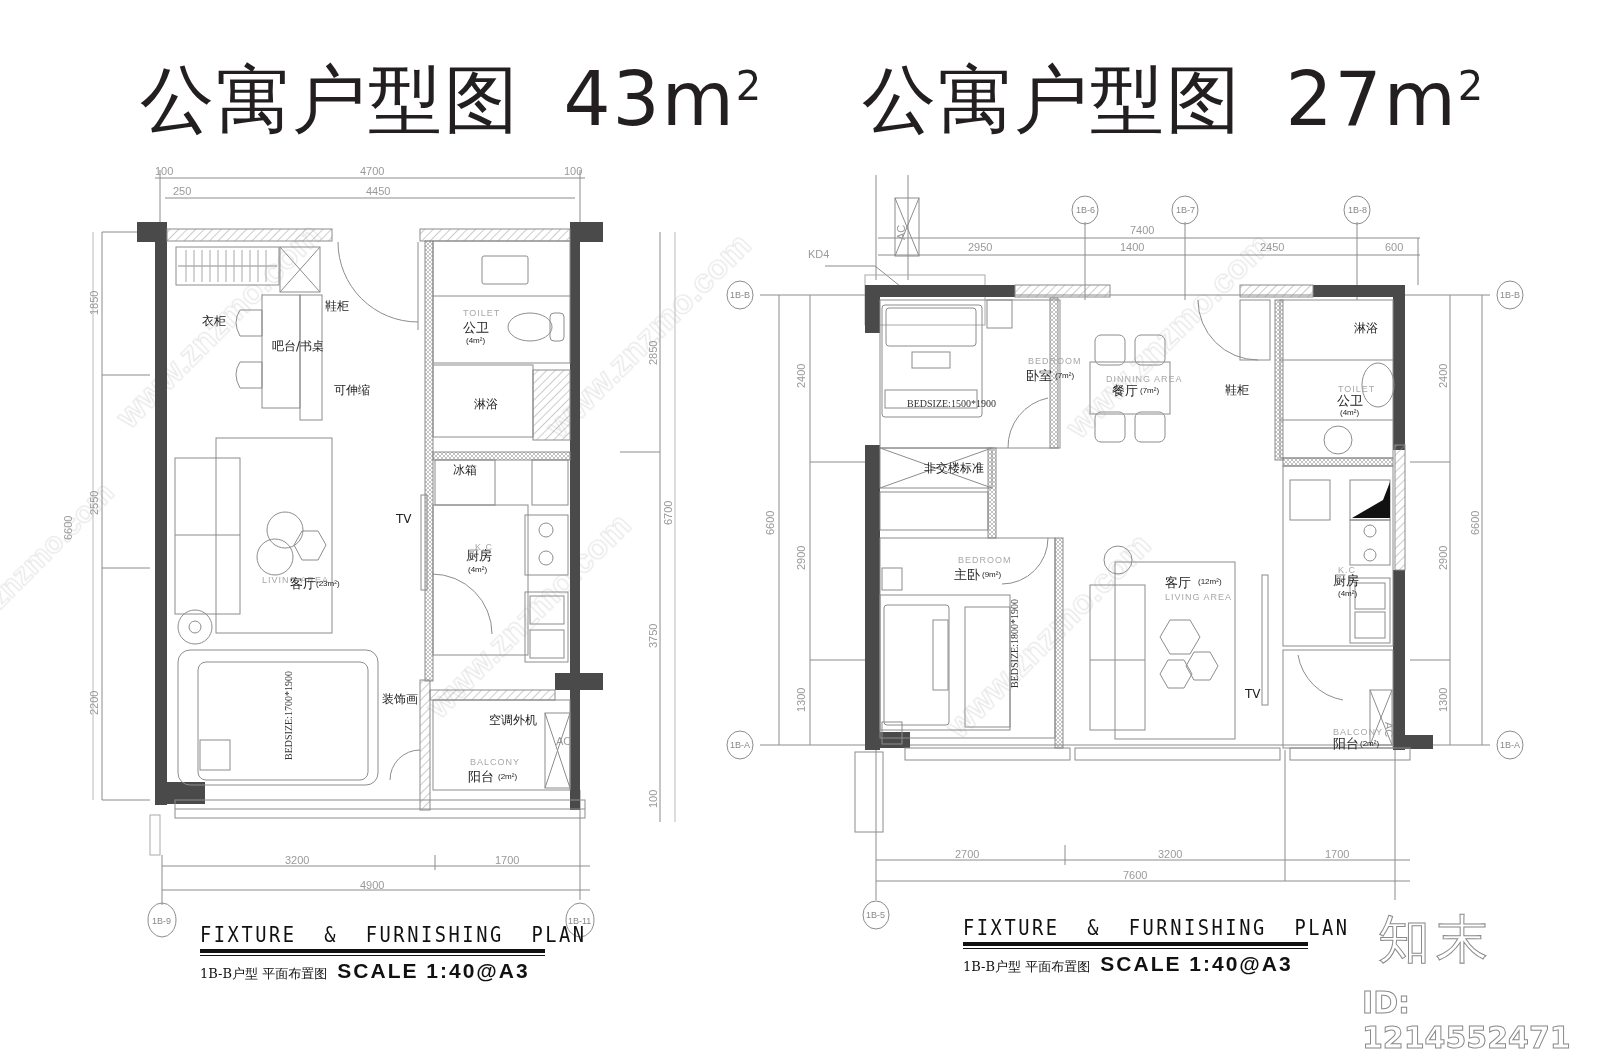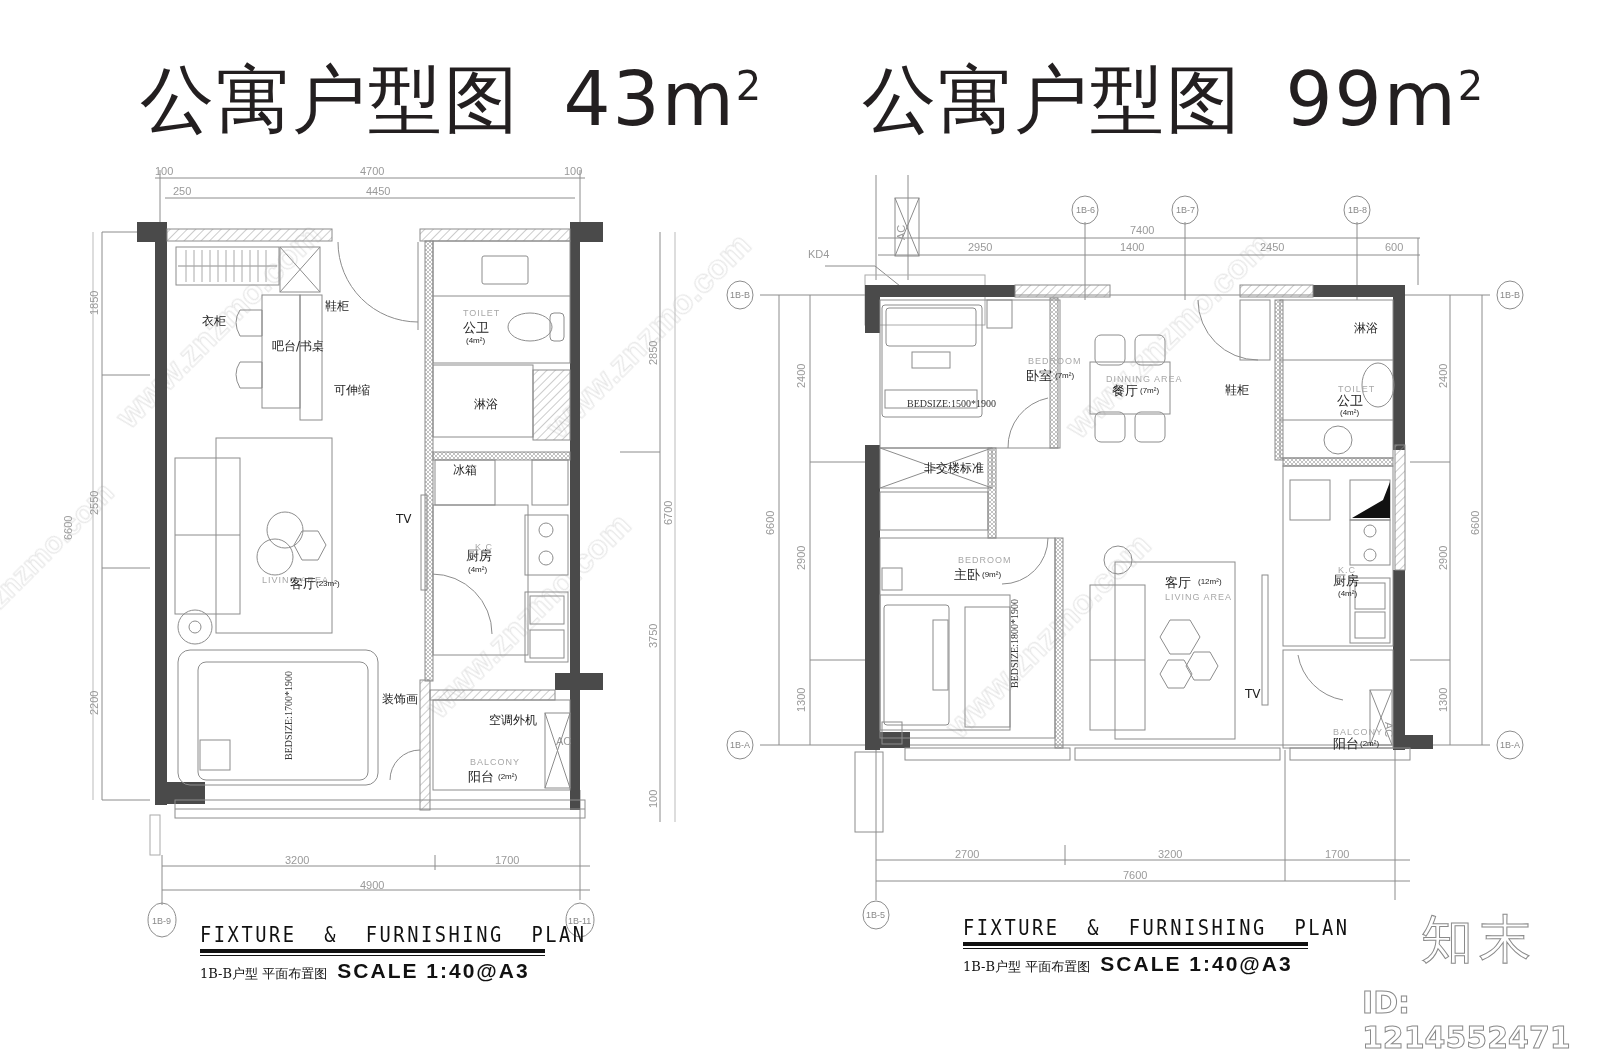--- a/index.html
+++ b/index.html
@@ -12,34 +12,34 @@
   .room-cn{fill:#222;font-family:"DejaVu Sans",sans-serif;font-size:13px;}
   .room-cn-sm{fill:#222;font-family:"DejaVu Sans",sans-serif;font-size:12px;}
   .room-en{fill:#a8a8a8;font-family:"Liberation Sans",sans-serif;font-size:9px;letter-spacing:1px;}
   .room-area{fill:#222;font-family:"Liberation Sans",sans-serif;font-size:8px;}
   .label{fill:#222;font-family:"DejaVu Sans",sans-serif;font-size:12px;}
   .bedsize{fill:#333;font-family:"Liberation Serif",serif;font-size:10px;}
   .axis-txt{fill:#888;font-family:"Liberation Sans",sans-serif;font-size:9px;}
   .plan-title{font-family:"DejaVu Sans Mono","Liberation Mono",monospace;font-size:22px;letter-spacing:3px;color:#111;white-space:pre;transform:scaleX(0.85);transform-origin:left;}
   .plan-sub{font-family:"DejaVu Serif","Liberation Serif",serif;font-size:13px;color:#111;white-space:nowrap;}
   .plan-sub b{font-family:"Liberation Sans",sans-serif;font-size:21px;font-weight:700;letter-spacing:2px;margin-left:6px;}
-  .logo{font-size:52px;color:#fff;-webkit-text-stroke:1px #8a8a8a;font-family:"DejaVu Sans",sans-serif;letter-spacing:6px;margin-left:43px;}
+  .logo{font-size:52px;color:#fff;-webkit-text-stroke:1px #8a8a8a;font-family:"DejaVu Sans",sans-serif;letter-spacing:6px;}
   .id-text{font-size:30px;color:#fff;-webkit-text-stroke:1px #8a8a8a;font-family:"DejaVu Sans",sans-serif;font-weight:bold;}
   .wm{fill:none;stroke:#e4e4e4;font-family:"Liberation Sans",sans-serif;font-weight:700;}
 </style>
 </head>
 <body>
 
 <div class="abs big-title" style="left:140px;top:62px;">
   <span>公寓户型图</span>
   <span style="margin-left:18px;">43m</span><sup>2</sup>
 </div>
 <div class="abs big-title" style="left:862px;top:62px;">
   <span>公寓户型图</span>
-  <span style="margin-left:18px;">99m</span><sup>2</sup>
+  <span style="margin-left:18px;">27m</span><sup>2</sup>
 </div>
 
 <svg class="plan" width="1600" height="1062" viewBox="0 0 1600 1062">
   <defs>
     <pattern id="hatch" width="6" height="6" patternUnits="userSpaceOnUse" patternTransform="rotate(45)">
       <line x1="0" y1="0" x2="0" y2="6" stroke="#9a9a9a" stroke-width="1"></line>
     </pattern>
     <pattern id="cross" width="4" height="4" patternUnits="userSpaceOnUse">
       <path d="M0 0 L4 4 M4 0 L0 4" stroke="#9a9a9a" stroke-width="0.6"></path>
     </pattern>

